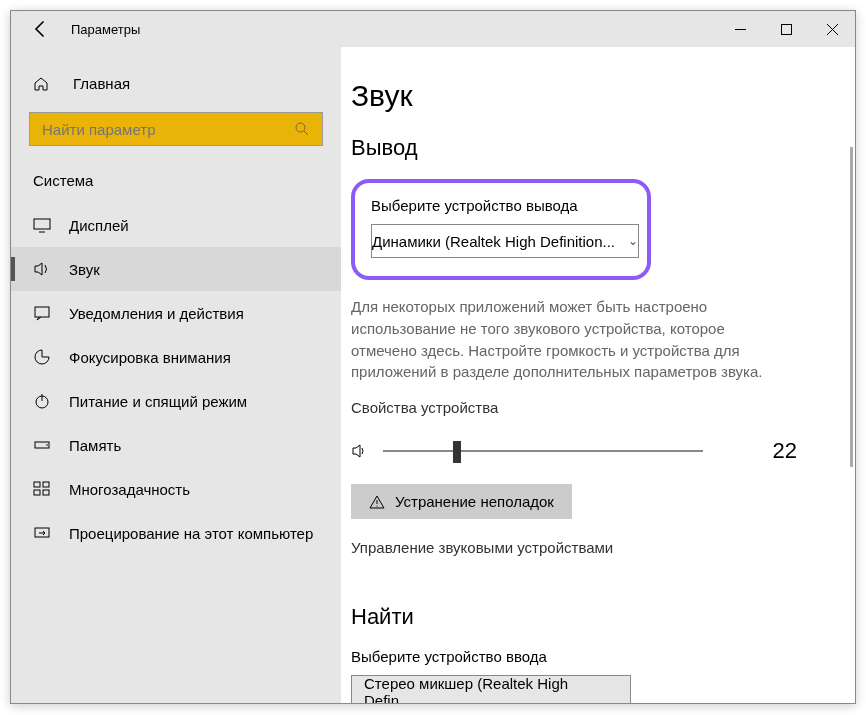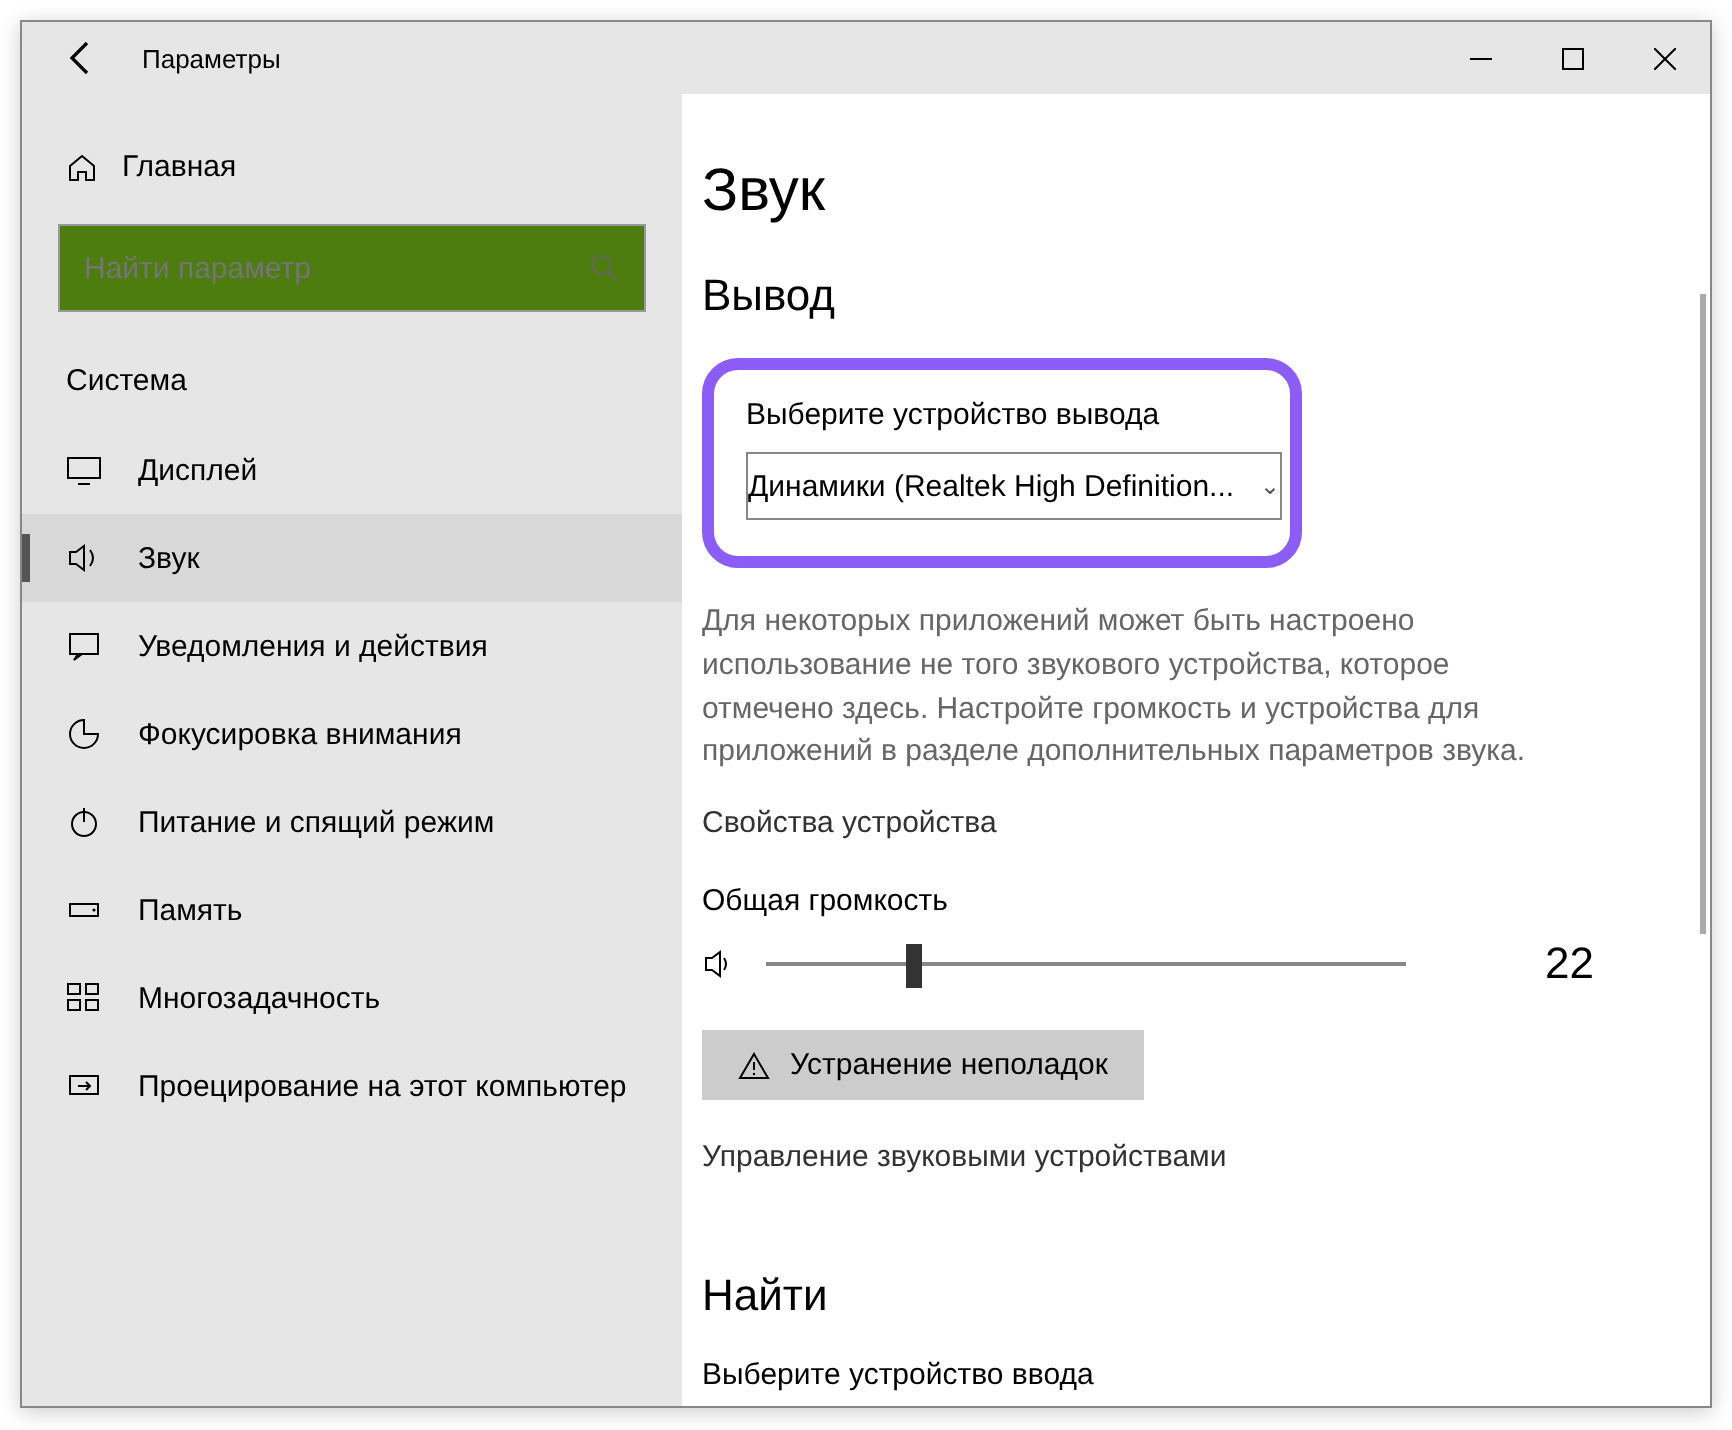--- a/index.html
+++ b/index.html
@@ -6,37 +6,37 @@
 body { background: #fff; width: 866px; height: 715px; overflow: hidden; position: relative; }
 .window { width: 846px; height: 694px; margin: 10px; background: #fff; border: 1px solid #888; box-shadow: 0 2px 10px rgba(0,0,0,0.2); display: flex; flex-direction: column; position: relative; }
 .titlebar { height: 36px; display: flex; align-items: center; background: #e6e6e6; }
 .titlebar-left { display: flex; align-items: center; padding-left: 20px; gap: 20px; }
 .back-btn { width: 20px; height: 20px; display: flex; align-items: center; justify-content: center; cursor: pointer; font-size: 18px; color: #333; }
 .title-text { font-size: 13px; color: #000; }
 .titlebar-right { margin-left: auto; display: flex; }
 .win-btn { width: 46px; height: 36px; display: flex; align-items: center; justify-content: center; cursor: pointer; font-size: 12px; color: #000; }
 .content { flex: 1; display: flex; overflow: hidden; }
 .sidebar { width: 330px; background: #e6e6e6; padding: 20px 0 0 0; overflow-y: auto; }
-.home-row { display: flex; align-items: center; gap: 12px; padding: 8px 20px 8px 22px; cursor: pointer; font-size: 15px; }
+.home-row { display: flex; align-items: center; gap: 24px; padding: 8px 20px 8px 22px; cursor: pointer; font-size: 15px; }
 .home-row svg { width: 16px; height: 16px; }
 .search-wrap { padding: 12px 18px 18px 18px; }
-.search-box { width: 100%; height: 44px; background: #4d7c0f; border: 1px solid #999; display: flex; align-items: center; padding: 0 12px; }
+.search-box { width: 100%; height: 34px; background: #eab308; border: 1px solid #999; display: flex; align-items: center; padding: 0 12px; }
 .search-box input { flex: 1; border: none; outline: none; font-size: 15px; background: transparent; }
 .search-icon { width: 16px; height: 16px; color: #666; }
 .category-title { font-size: 15px; font-weight: 400; padding: 8px 34px 14px 22px; }
 .nav-list { }
 .nav-item { display: flex; align-items: center; gap: 18px; padding: 13px 22px; cursor: pointer; font-size: 15px; position: relative; }
 .nav-item.active { background: #d8d8d8; }
 .nav-item.active::before { content: ""; position: absolute; left: 0; top: 10px; bottom: 10px; width: 4px; background: #555; }
 .nav-item svg { width: 18px; height: 18px; flex-shrink: 0; }
 .main { flex: 1; padding: 32px 48px 20px 10px; overflow-y: auto; position: relative; }
 .page-title { font-size: 30px; font-weight: 400; margin-bottom: 22px; }
 .section-title { font-size: 22px; font-weight: 400; margin-bottom: 18px; }
 .field-label { font-size: 15px; margin-bottom: 10px; }
-.callout-box { border: 6px solid #8b5cf6; border-radius: 18px; padding: 14px 16px 18px 16px; margin-bottom: 16px; width: 300px; }
+.callout-box { border: 4px solid #8b5cf6; border-radius: 18px; padding: 14px 16px 18px 16px; margin-bottom: 16px; width: 300px; }
 .dropdown { width: 268px; height: 34px; border: 1px solid #888; background: #fff; display: flex; align-items: center; padding: 0 0; cursor: pointer; font-size: 15px; justify-content: space-between; }
 .dropdown-plain { width: 280px; height: 34px; border: 1px solid #888; background: #e6e6e6; display: flex; align-items: center; padding: 0 12px; cursor: pointer; font-size: 15px; justify-content: space-between; margin-bottom: 16px; }
 .chev { font-size: 12px; color: #555; }
 .desc-text { font-size: 15px; color: #666; line-height: 1.45; margin-bottom: 16px; max-width: 440px; }
 .link-text { font-size: 15px; color: #323232; margin-bottom: 22px; cursor: pointer; }
 .vol-label { font-size: 15px; margin-bottom: 10px; }
 .vol-row { display: flex; align-items: center; gap: 14px; margin-bottom: 20px; }
 .vol-icon { width: 18px; height: 18px; }
 .slider-track { flex: 0 0 320px; height: 2px; background: #888; position: relative; }
 .slider-thumb { position: absolute; left: 22%; top: -9px; width: 8px; height: 22px; background: #333; cursor: pointer; }
@@ -170,21 +170,20 @@
         <div class="dropdown">
           <span>Динамики (Realtek High Definition...</span>
           <span class="chev">⌄</span>
         </div>
       </div>
 
       <p class="desc-text">Для некоторых приложений может быть настроено использование не того звукового устройства, которое отмечено здесь. Настройте громкость и устройства для приложений в разделе дополнительных параметров звука.</p>
 
       <div class="link-text">Свойства устройства</div>
 
-      <div class="vol-label">Общая громкость</div>
       <div class="vol-row">
         <svg class="vol-icon" viewBox="0 0 18 18">
             <path d="M2 6 L5 6 L9 3 L9 15 L5 12 L2 12 Z" stroke="#000" fill="none" stroke-width="1"></path>
             <path d="M11 6 Q13 9 11 12" stroke="#000" fill="none" stroke-width="1"></path>
           </svg>
         <div class="slider-track">
           <div class="slider-thumb"></div>
         </div>
         <div class="vol-val">22</div>
       </div>

